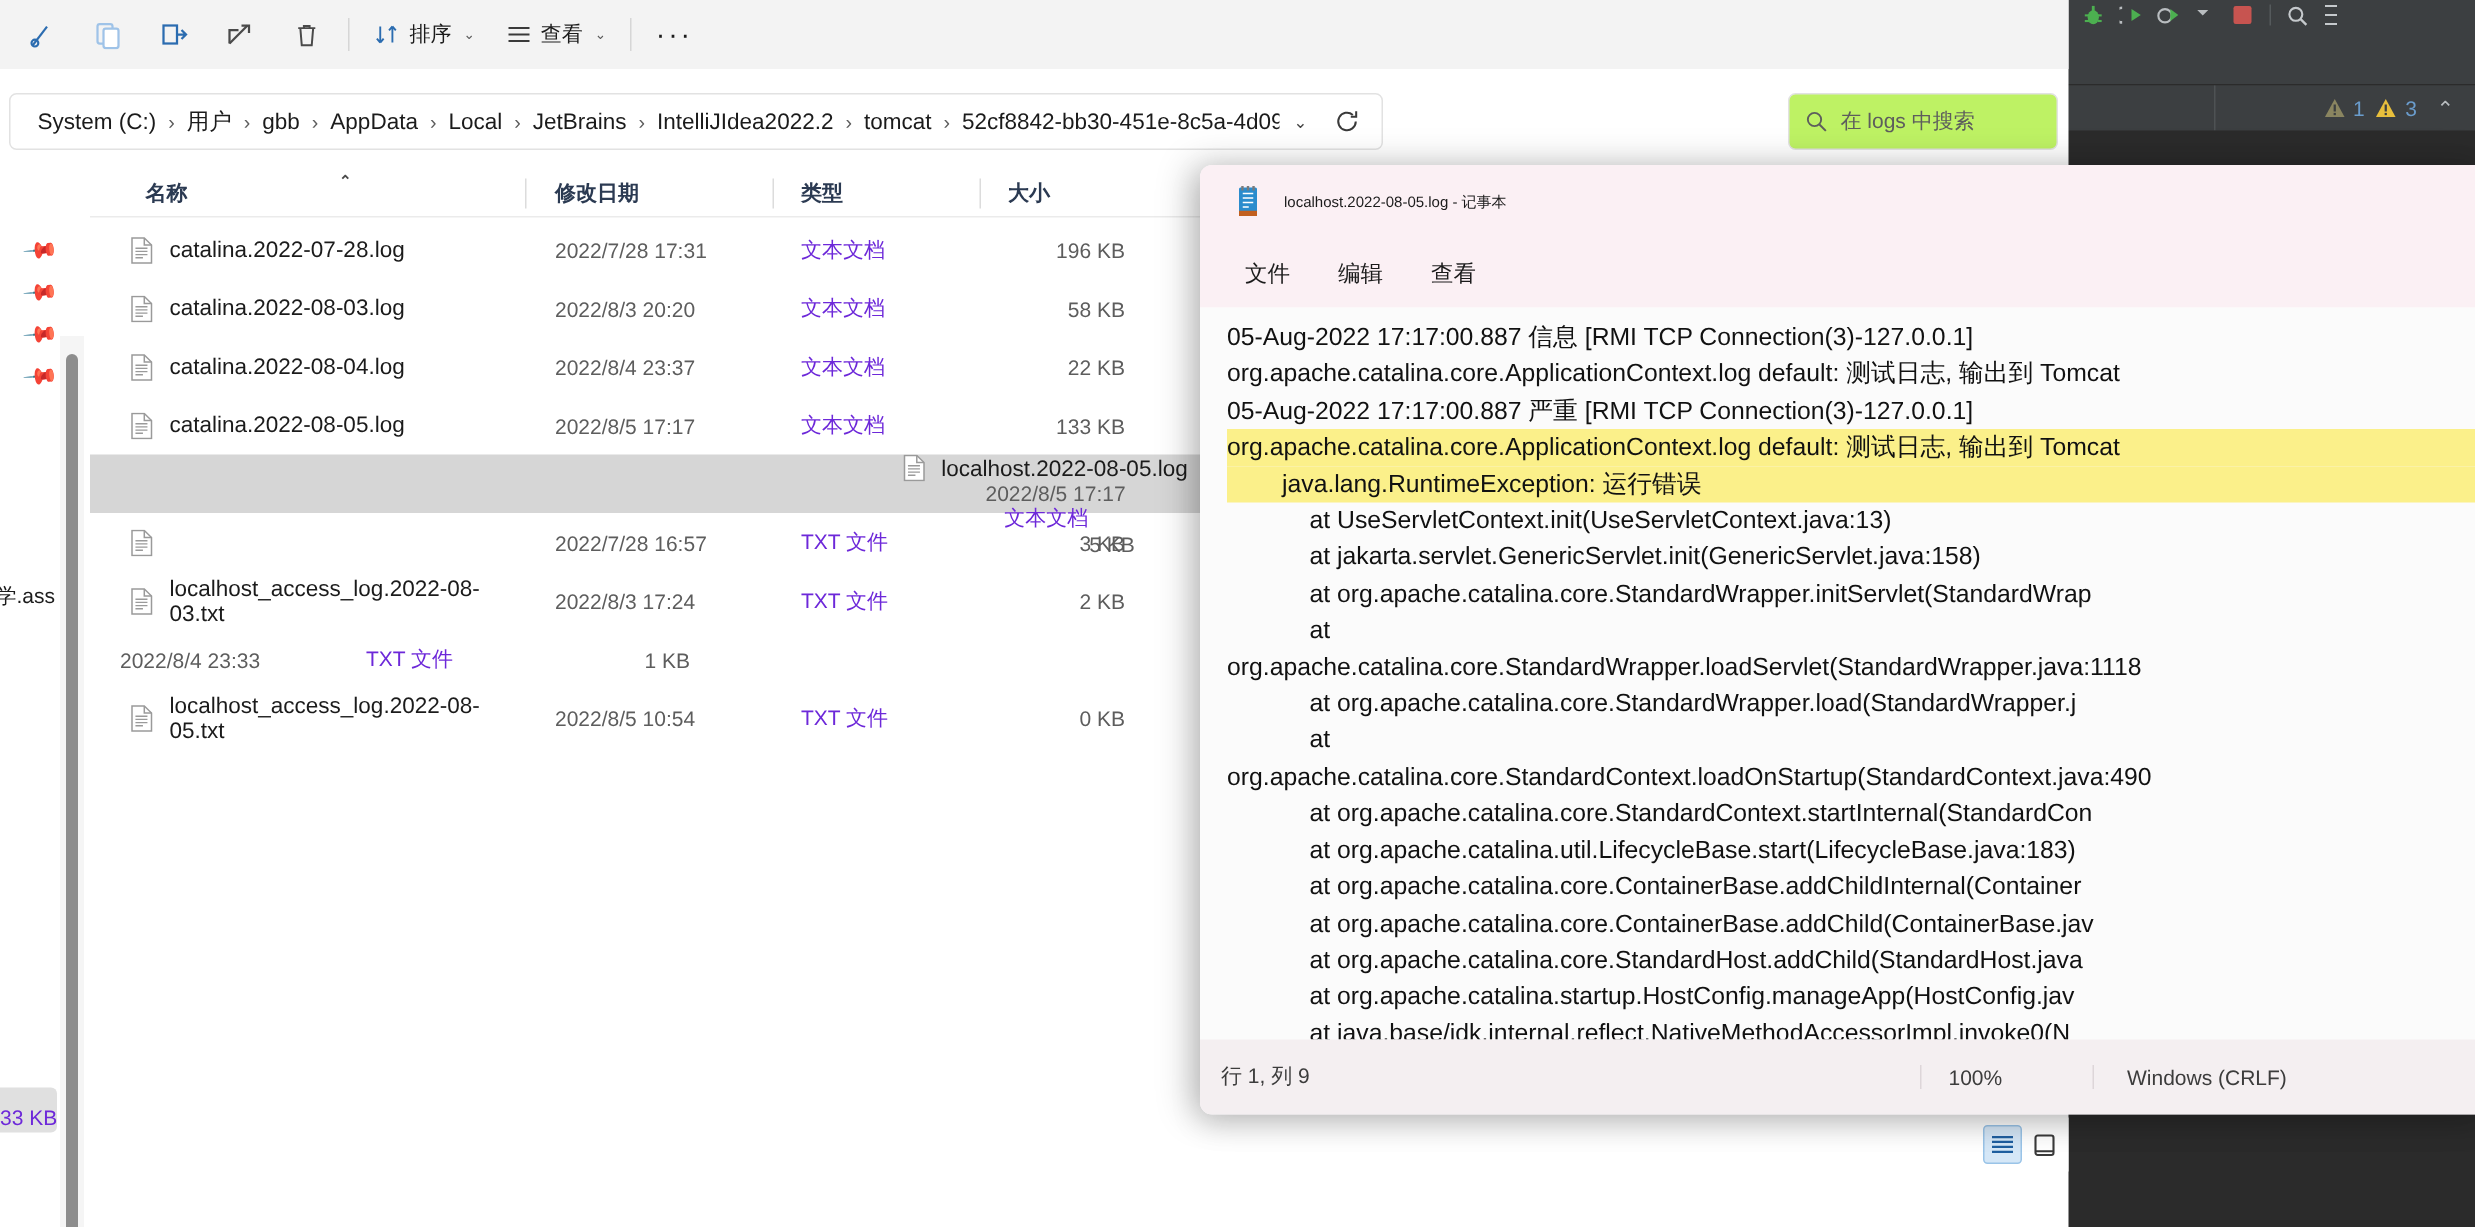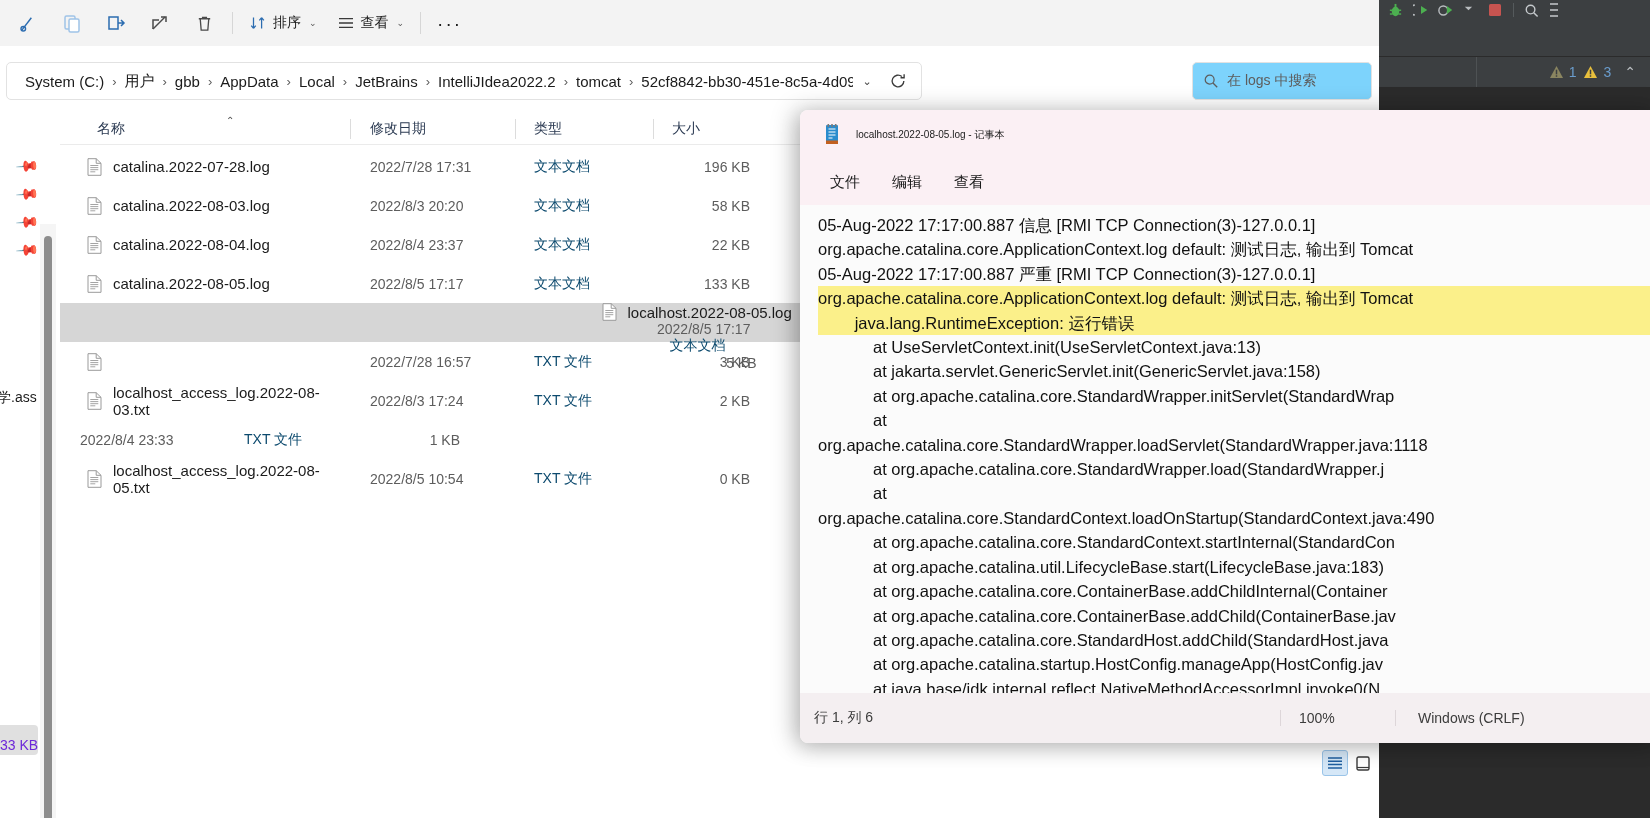--- a/index.html
+++ b/index.html
@@ -79,30 +79,31 @@
     font-size: 15px; color: #1b1b1b; padding: 3px 6px; border-radius: 3px; cursor: default;
   }
   .crumb-sep { font-size: 13px; color: #5d5d5d; padding: 0 2px; }
   .addr-chev { width: 28px; text-align: center; font-size: 11px; color: #444; cursor: default; }
   .refresh-btn {
     width: 34px; height: 32px; display: flex; align-items: center; justify-content: center;
     border-radius: 4px; cursor: default;
   }
   .search-box {
     position: absolute; left: 1192px; top: 62px; width: 180px; height: 38px;
-    background: #7dd3fc; border: 1px solid #e2e2e2; border-radius: 5px;
+    background: #bef264; border: 1px solid #e2e2e2; border-radius: 5px;
     display: flex; align-items: center; padding-left: 10px; gap: 8px;
   }
   .search-ph { font-size: 14px; color: #5d5d5d; }
 
   
   .colhdr {
     position: absolute; left: 60px; top: 113px; width: 1319px; height: 32px;
     display: flex; font-size: 14px; color: #2b3a52;
     border-bottom: 1px solid #ebebeb;
+    font-weight: bold;
   }
   .colhdr .cell { position: relative; height: 32px; display: flex; align-items: center; }
   .colhdr .cell + .cell::before {
     content: ""; position: absolute; left: 0; top: 6px; width: 1px; height: 20px; background: #dcdcdc;
   }
   .ch-name { width: 290px; padding-left: 37px; }
   .ch-date { width: 165px; padding-left: 20px; }
   .ch-type { width: 138px; padding-left: 19px; }
   .ch-size { width: 120px; padding-left: 19px; }
   .sortcaret {
@@ -111,21 +112,21 @@
 
   
   .filelist { position: absolute; left: 60px; top: 147px; width: 1319px; }
   .frow {
     height: 39px; display: flex; align-items: center; font-size: 15px; color: #1b1b1b;
     cursor: default;
   }
   .frow.selected { background: #d6d6d6; flex-direction: column; }
   .f-name { width: 290px; display: flex; align-items: center; gap: 11px; padding-left: 27px; }
   .f-date { width: 165px; padding-left: 20px; color: #5d5d5d; font-size: 14px; }
-  .f-type { width: 138px; padding-left: 19px; color: #0c4a6e; font-size: 14px; }
+  .f-type { width: 138px; padding-left: 19px; color: #6d28d9; font-size: 14px; }
   .f-size { width: 120px; padding-right: 23px; color: #5d5d5d; font-size: 14px; text-align: right; }
 
   
   .docicon { width: 15px; height: 18px; position: relative; flex: 0 0 auto; }
 
   
   .navpane {
     position: absolute; left: 0; top: 108px; width: 60px; height: 710px;
     background: #ffffff;
   }
@@ -549,19 +550,19 @@
       </svg>
       <span class="t">localhost.2022-08-05.log - 记事本</span>
     </div>
     <div class="np-menu">
       <span class="np-mi">文件</span>
       <span class="np-mi">编辑</span>
       <span class="np-mi">查看</span>
     </div>
     <div class="np-text" id="np-text"><span class="ln">05-Aug-2022 17:17:00.887 信息 [RMI TCP Connection(3)-127.0.0.1]</span><span class="ln">org.apache.catalina.core.ApplicationContext.log default: 测试日志, 输出到 Tomcat</span><span class="ln">05-Aug-2022 17:17:00.887 严重 [RMI TCP Connection(3)-127.0.0.1]</span><span class="ln hl">org.apache.catalina.core.ApplicationContext.log default: 测试日志, 输出到 Tomcat</span><span class="ln hl">        java.lang.RuntimeException: 运行错误</span><span class="ln">            at UseServletContext.init(UseServletContext.java:13)</span><span class="ln">            at jakarta.servlet.GenericServlet.init(GenericServlet.java:158)</span><span class="ln">            at org.apache.catalina.core.StandardWrapper.initServlet(StandardWrap</span><span class="ln">            at</span><span class="ln">org.apache.catalina.core.StandardWrapper.loadServlet(StandardWrapper.java:1118</span><span class="ln">            at org.apache.catalina.core.StandardWrapper.load(StandardWrapper.j</span><span class="ln">            at</span><span class="ln">org.apache.catalina.core.StandardContext.loadOnStartup(StandardContext.java:490</span><span class="ln">            at org.apache.catalina.core.StandardContext.startInternal(StandardCon</span><span class="ln">            at org.apache.catalina.util.LifecycleBase.start(LifecycleBase.java:183)</span><span class="ln">            at org.apache.catalina.core.ContainerBase.addChildInternal(Container</span><span class="ln">            at org.apache.catalina.core.ContainerBase.addChild(ContainerBase.jav</span><span class="ln">            at org.apache.catalina.core.StandardHost.addChild(StandardHost.java</span><span class="ln">            at org.apache.catalina.startup.HostConfig.manageApp(HostConfig.jav</span><span class="ln">            at java.base/jdk.internal.reflect.NativeMethodAccessorImpl.invoke0(N</span></div>
     <div class="np-status">
-      <span class="s1">行 1, 列 6</span>
+      <span class="s1">行 1, 列 9</span>
       <span class="s2">100%</span>
       <span class="s3">Windows (CRLF)</span>
     </div>
   </div>
 
 </div>
 
 </body></html>

